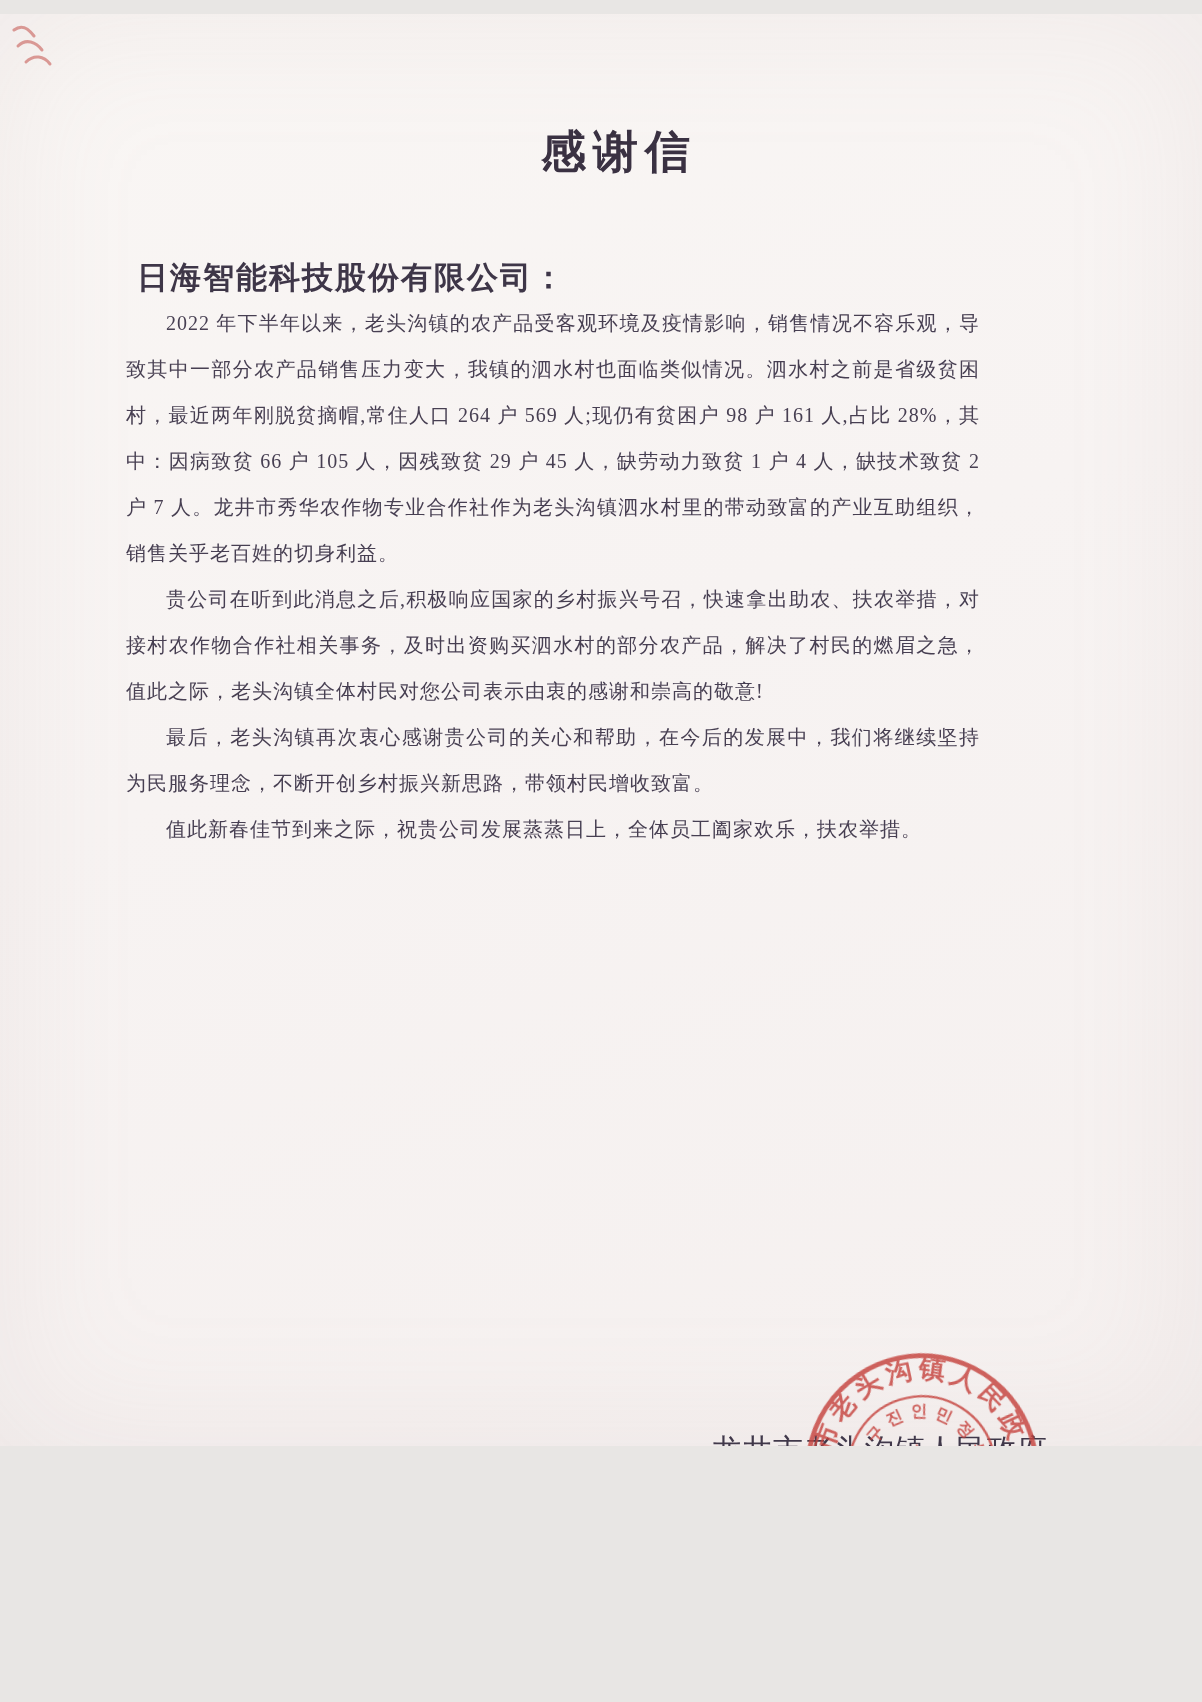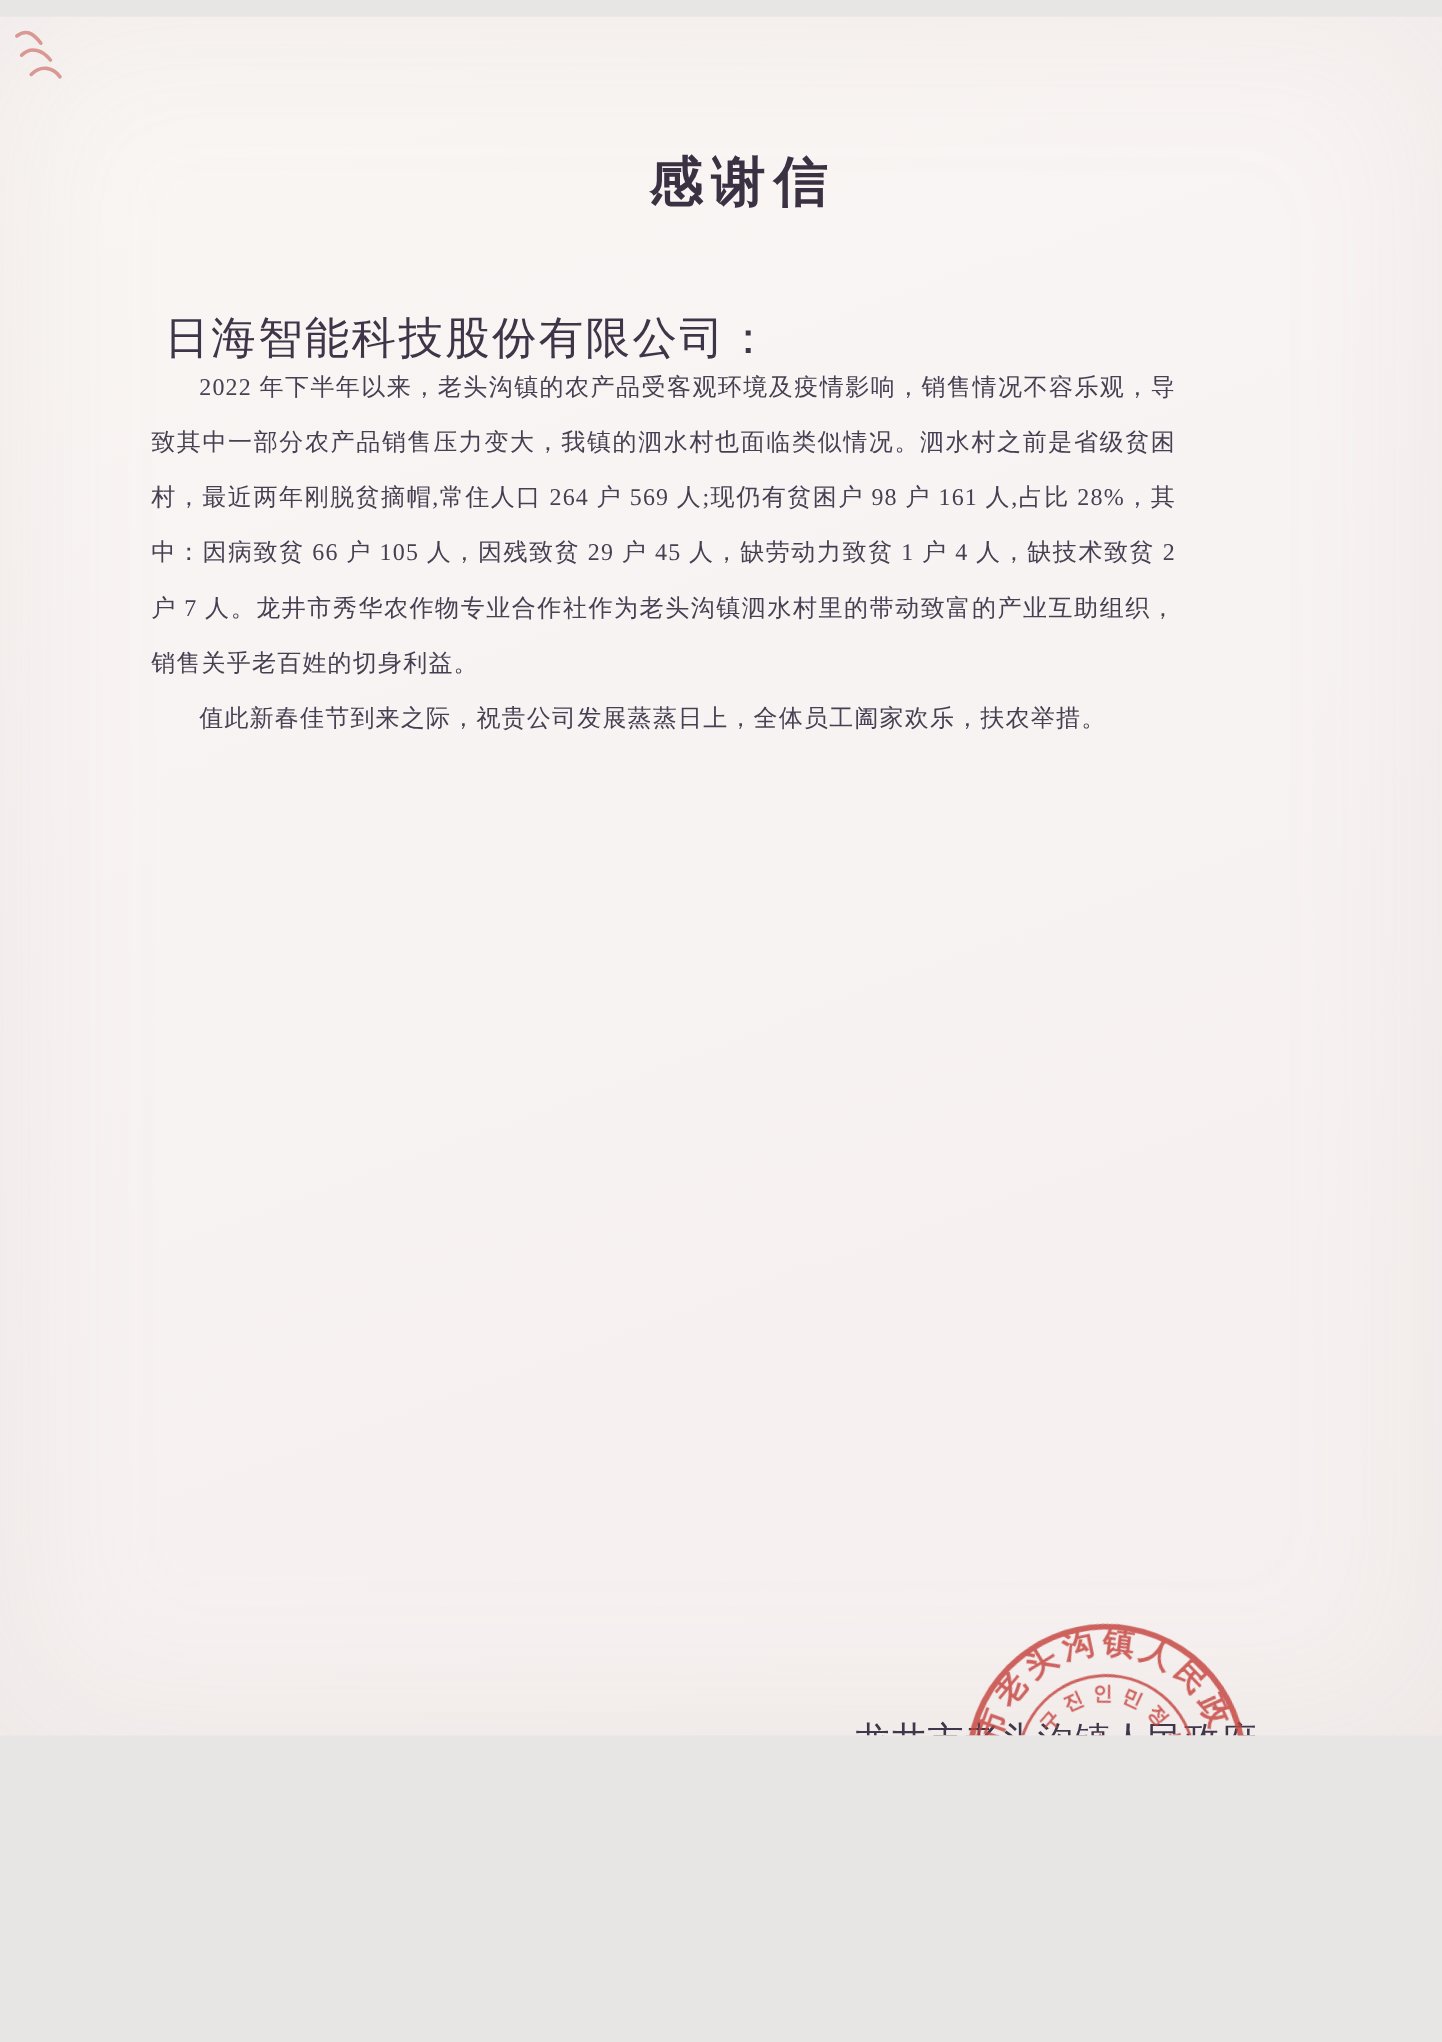--- a/index.html
+++ b/index.html
@@ -27,22 +27,22 @@
     font-size: 45px;
     font-weight: 600;
     letter-spacing: 7px;
     color: #3a3142;
     transform: translateX(18px);
   }
   .salutation {
     position: absolute;
     top: 243px;
     left: 137px;
-    font-size: 37px;
-    font-weight: 400;
+    font-size: 31px;
+    font-weight: 700;
     letter-spacing: 2px;
     color: #3e3648;
   }
   .letter-body {
     position: absolute;
     top: 286px;
     left: 126px;
     width: 854px;
     font-size: 20px;
     line-height: 46px;
@@ -108,20 +108,22 @@
     <path d="M10 26 C 18 18, 28 22, 34 30" stroke="#c4524c" stroke-width="3" fill="none" stroke-linecap="round"></path>
     <path d="M18 42 C 26 34, 36 36, 42 44" stroke="#c4524c" stroke-width="3" fill="none" stroke-linecap="round"></path>
   </svg>
 
   <div class="letter-title">感谢信</div>
 
   <div class="salutation">日海智能科技股份有限公司：</div>
 
   <div class="letter-body">
     <p>2022 年下半年以来，老头沟镇的农产品受客观环境及疫情影响，销售情况不容乐观，导致其中一部分农产品销售压力变大，我镇的泗水村也面临类似情况。泗水村之前是省级贫困村，最近两年刚脱贫摘帽,常住人口 264 户 569 人;现仍有贫困户 98 户 161 人,占比 28%，其中：因病致贫 66 户 105 人，因残致贫 29 户 45 人，缺劳动力致贫 1 户 4 人，缺技术致贫 2 户 7 人。龙井市秀华农作物专业合作社作为老头沟镇泗水村里的带动致富的产业互助组织，销售关乎老百姓的切身利益。</p>
+    <p>贵公司在听到此消息之后,积极响应国家的乡村振兴号召，快速拿出助农、扶农举措，对接村农作物合作社相关事务，及时出资购买泗水村的部分农产品，解决了村民的燃眉之急，值此之际，老头沟镇全体村民对您公司表示由衷的感谢和崇高的敬意!</p>
+    <p>最后，老头沟镇再次衷心感谢贵公司的关心和帮助，在今后的发展中，我们将继续坚持为民服务理念，不断开创乡村振兴新思路，带领村民增收致富。</p>
     <p>值此新春佳节到来之际，祝贵公司发展蒸蒸日上，全体员工阖家欢乐，扶农举措。</p>
   </div>
 
   <div class="signature">龙井市老头沟镇人民政府</div>
 
   <div class="letter-date">2023 年 1 月 12 日</div>
 
   <div class="stamp">
     <svg viewBox="0 0 260 260">
       <defs>

